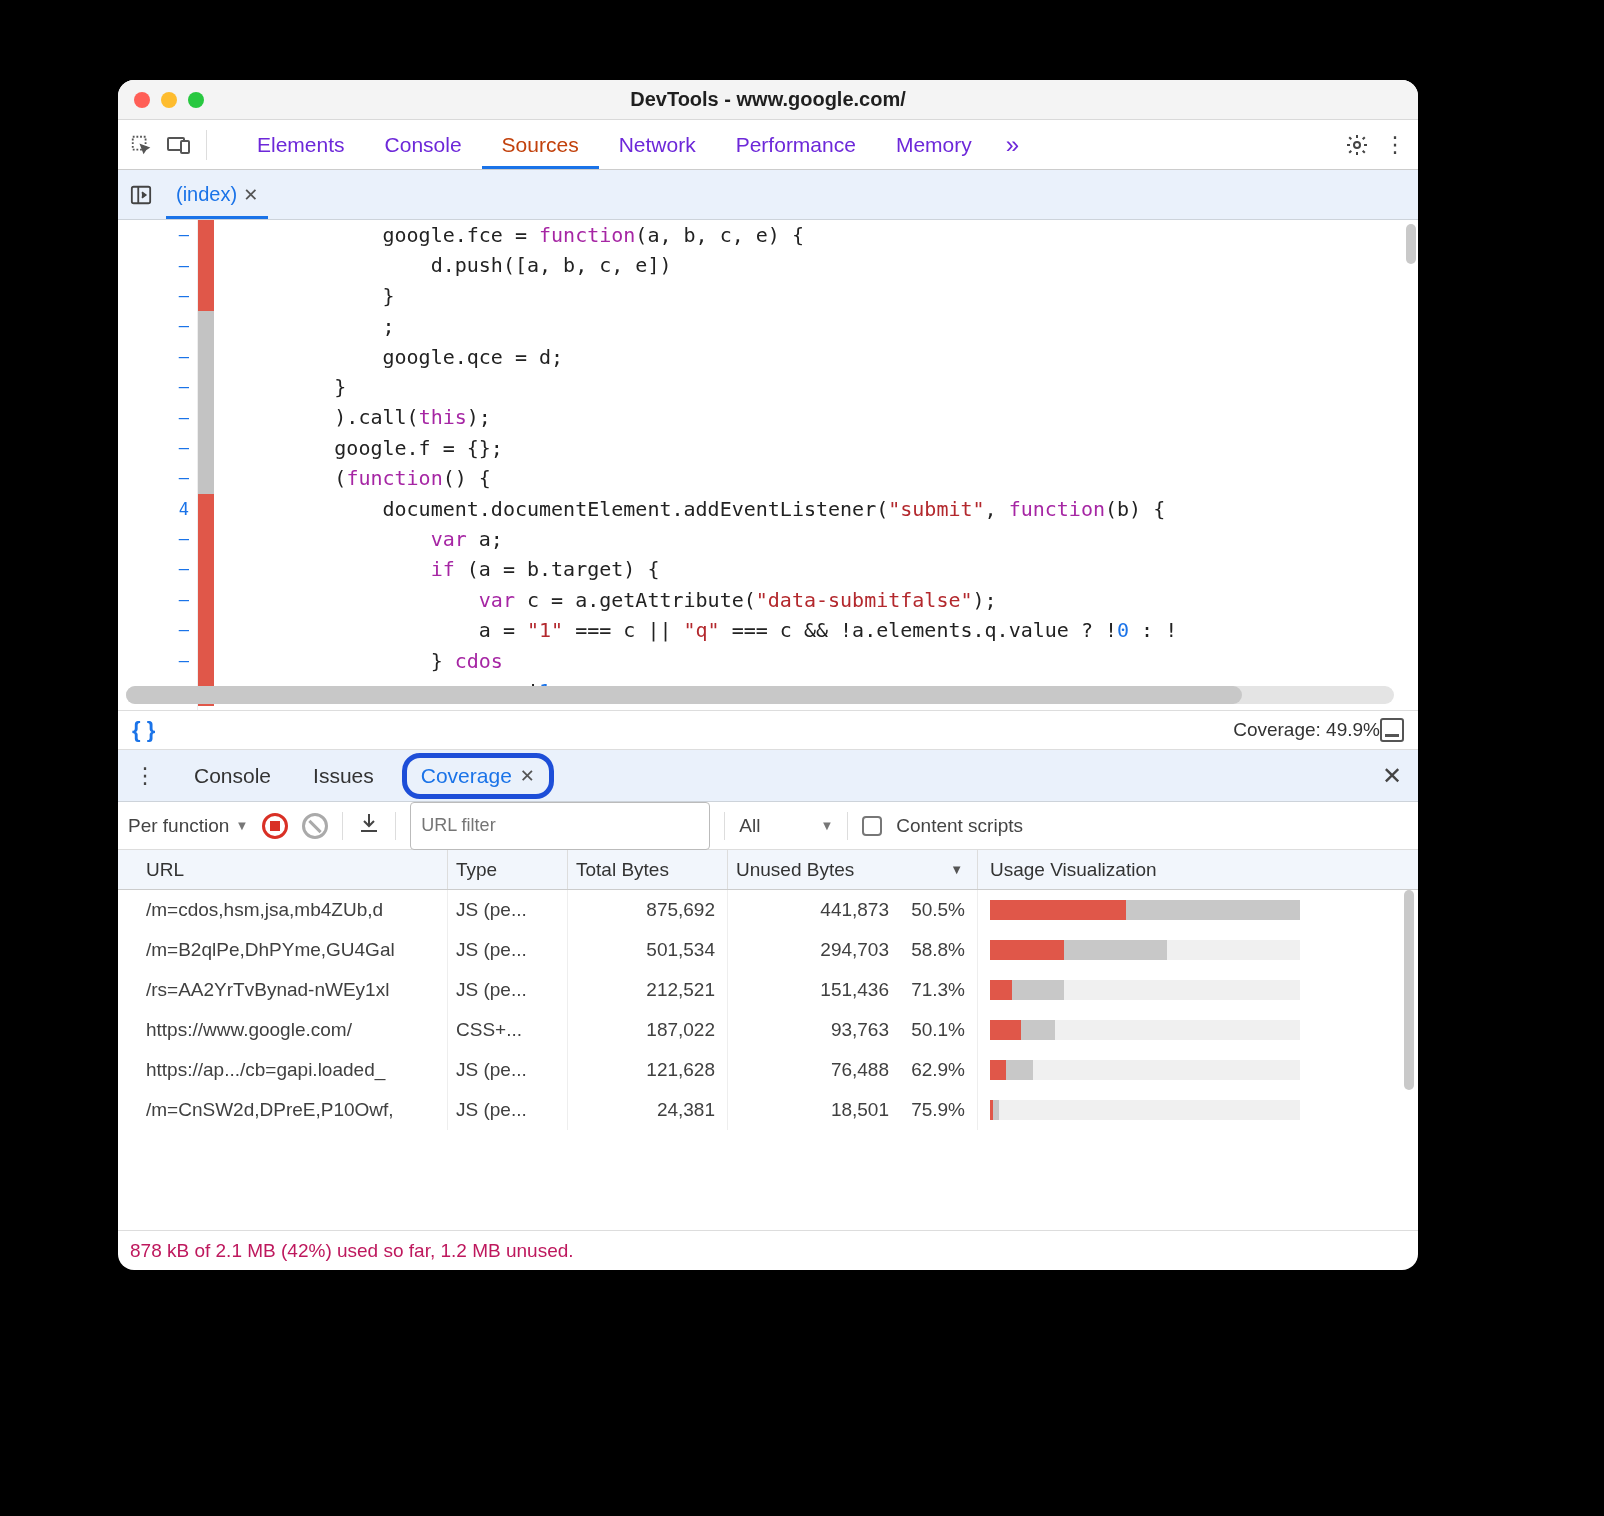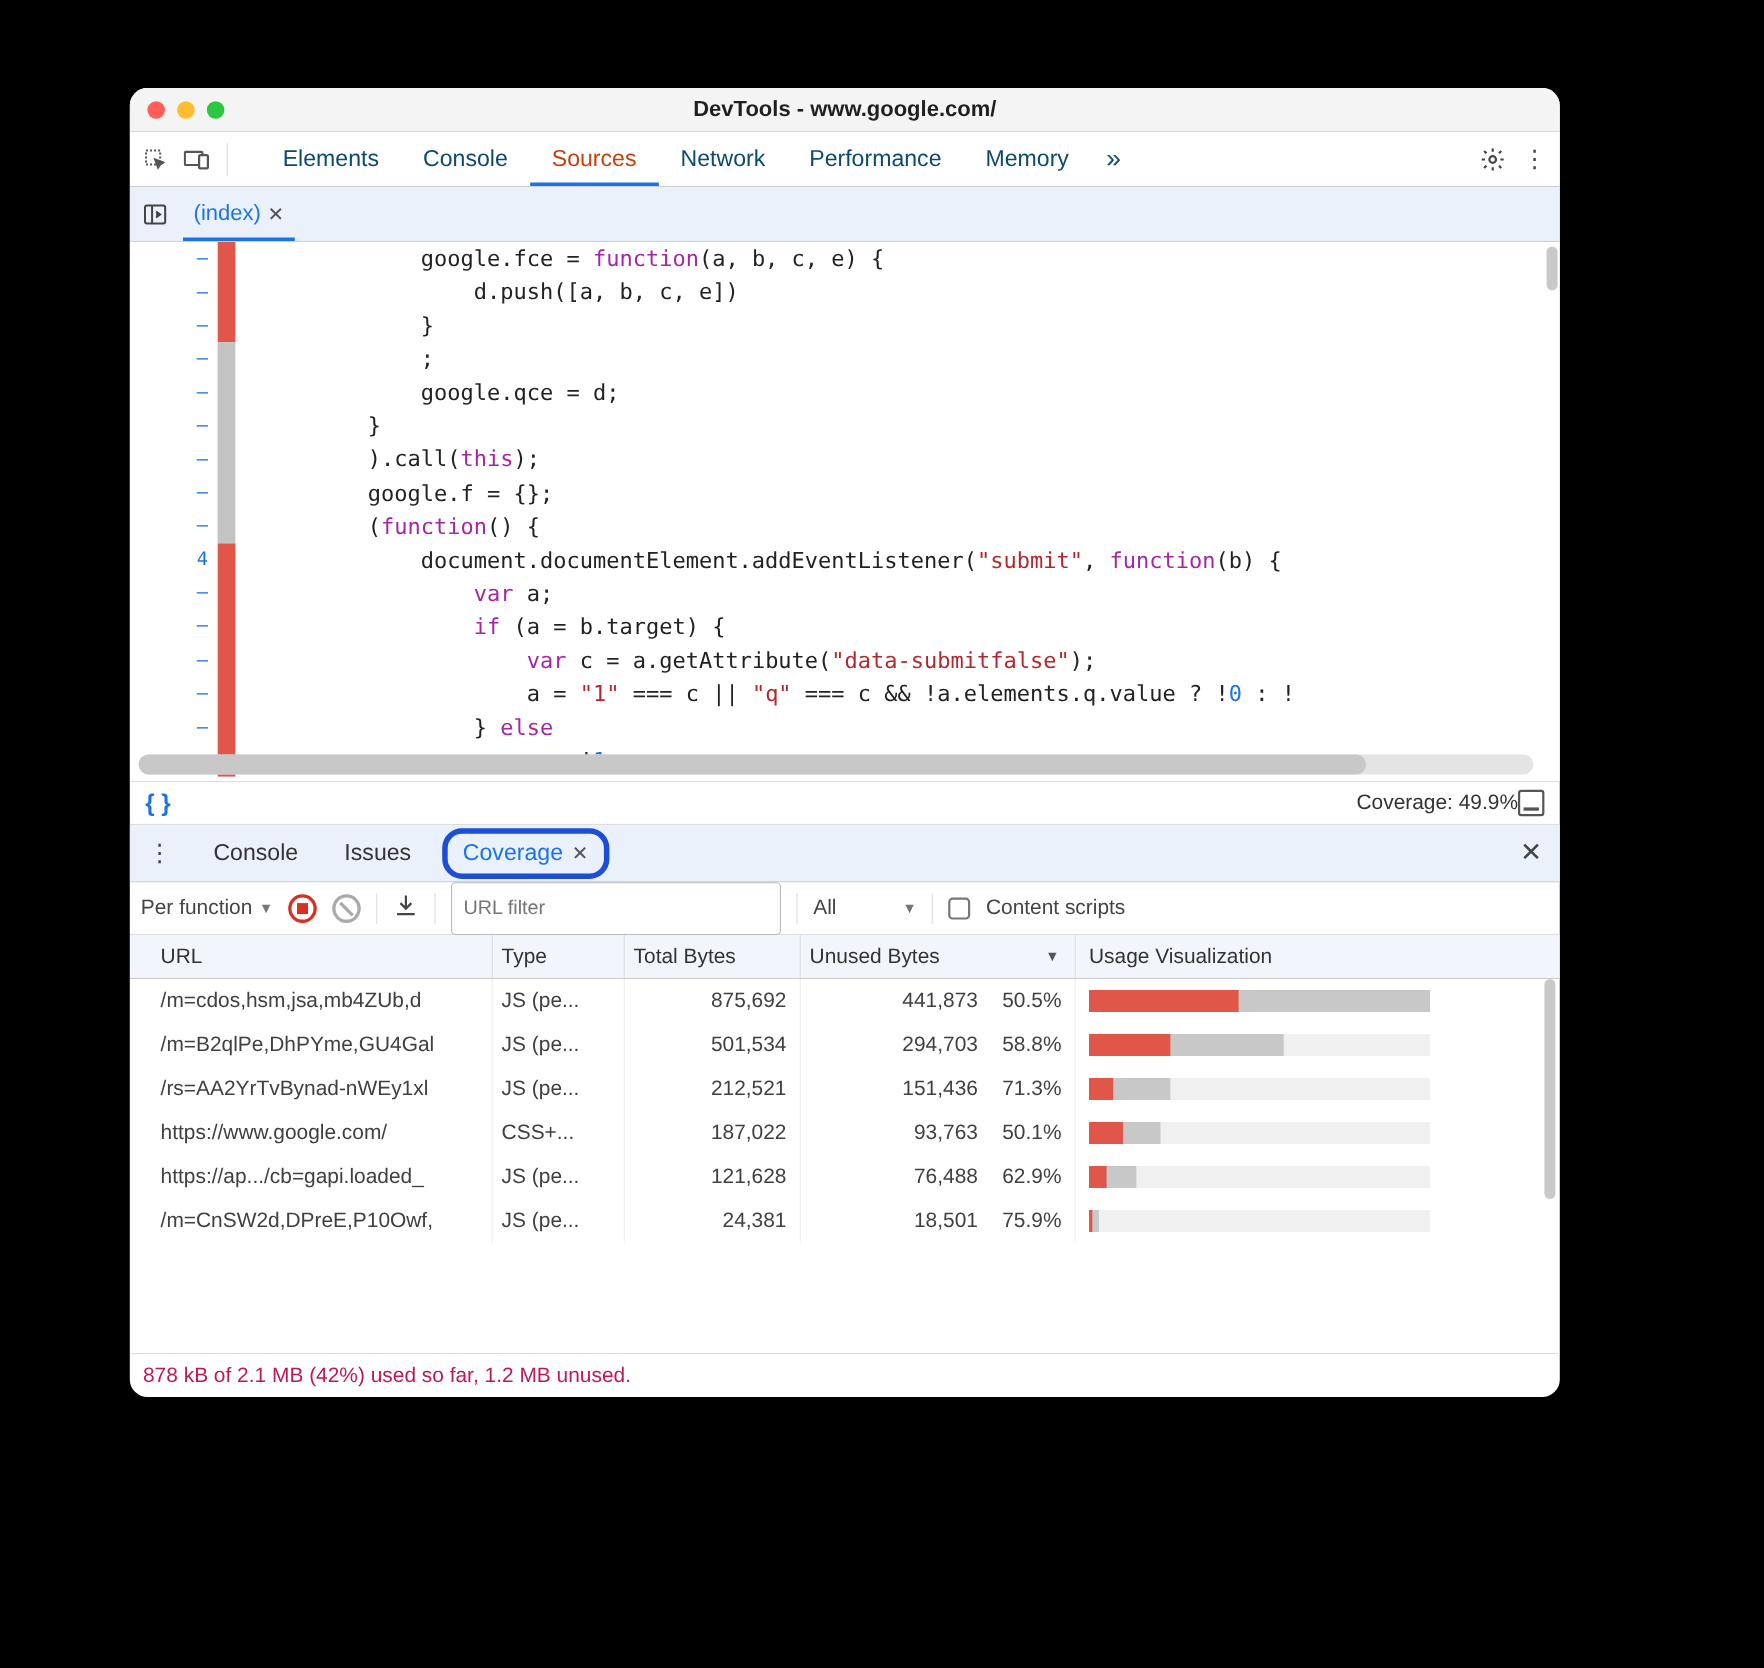--- a/index.html
+++ b/index.html
@@ -13,21 +13,21 @@
 
 .titlebar { height:40px; display:flex; align-items:center; position:relative; background:#f4f4f4; border-bottom:1px solid #d9d9d9; }
 .traffic { display:flex; gap:11px; padding-left:16px; }
 .dot { width:16px; height:16px; border-radius:50%; }
 .dot.r { background:#ff5f57; } .dot.y{background:#febc2e;} .dot.g{background:#28c840;}
 .titlebar .title { position:absolute; left:0; right:0; text-align:center; font-weight:600; font-size:20px; color:#1f1f1f; pointer-events:none;}
 
 .mainbar { height:50px; display:flex; align-items:center; background:#fff; border-bottom:1px solid #ccc; padding:0 6px; gap:4px; }
 .mainbar .micon { width:34px; height:34px; display:flex; align-items:center; justify-content:center; color:#555; }
 .mainbar .tabs { display:flex; align-items:center; height:100%; margin-left:20px; gap:0; }
-.mtab { padding:0 20px; height:100%; display:flex; align-items:center; font-size:21px; color:#0c4a6e; cursor:pointer; }
+.mtab { padding:0 20px; height:100%; display:flex; align-items:center; font-size:21px; color:#6d28d9; cursor:pointer; }
 .mtab.active { color:#c2410c; box-shadow:inset 0 -3px 0 #1a73e8; }
 .mainbar .spacer { flex:1; }
 
 .filetabs { height:50px; background:#eaf1fb; border-bottom:1px solid #cdd3da; display:flex; align-items:center; padding-left:6px; gap:8px;}
 .filetabs .nav-icon { width:34px; height:34px; display:flex; align-items:center; justify-content:center; color:#444;}
 .ftab { display:flex; align-items:center; gap:6px; padding:0 10px; height:100%; font-size:20px; color:#1a73e8; box-shadow:inset 0 -3px 0 #1a73e8; cursor:pointer;}
 .ftab .x { color:#555; font-size:18px;}
 
 .source-area { flex:0 0 490px; position:relative; background:#fff; overflow:hidden; }
 .code-scroll { position:absolute; inset:0 12px 0 0; overflow:hidden; }
@@ -182,21 +182,21 @@
             google.qce = d;
         }
         ).call(<span class="k-this">this</span>);
         google.f = {};
         (<span class="k-kw">function</span>() {
             document.documentElement.addEventListener(<span class="k-str">"submit"</span>, <span class="k-kw">function</span>(b) {
                 <span class="k-kw">var</span> a;
                 <span class="k-kw">if</span> (a = b.target) {
                     <span class="k-kw">var</span> c = a.getAttribute(<span class="k-str">"data-submitfalse"</span>);
                     a = <span class="k-str">"1"</span> === c || <span class="k-str">"q"</span> === c &amp;&amp; !a.elements.q.value ? !<span class="k-num">0</span> : !
-                } <span class="k-kw">else</span>
+                } <span class="k-kw">cdos</span>
                     a = !<span class="k-num">1</span>;</pre>
     </div>
     <div class="vscroll"></div>
     <div class="hscroll">
         <div class="thumb"></div>
       </div>
   </div>
 
   <div class="statusbar1">
     <span class="braces">{ }</span>

